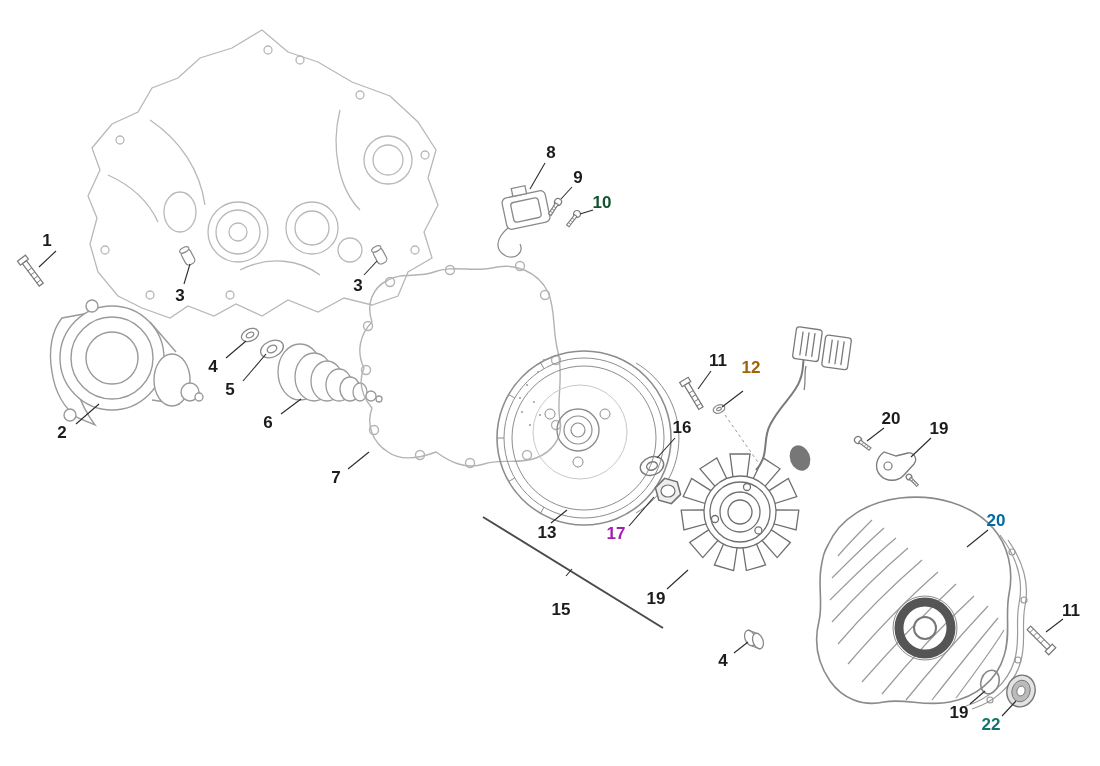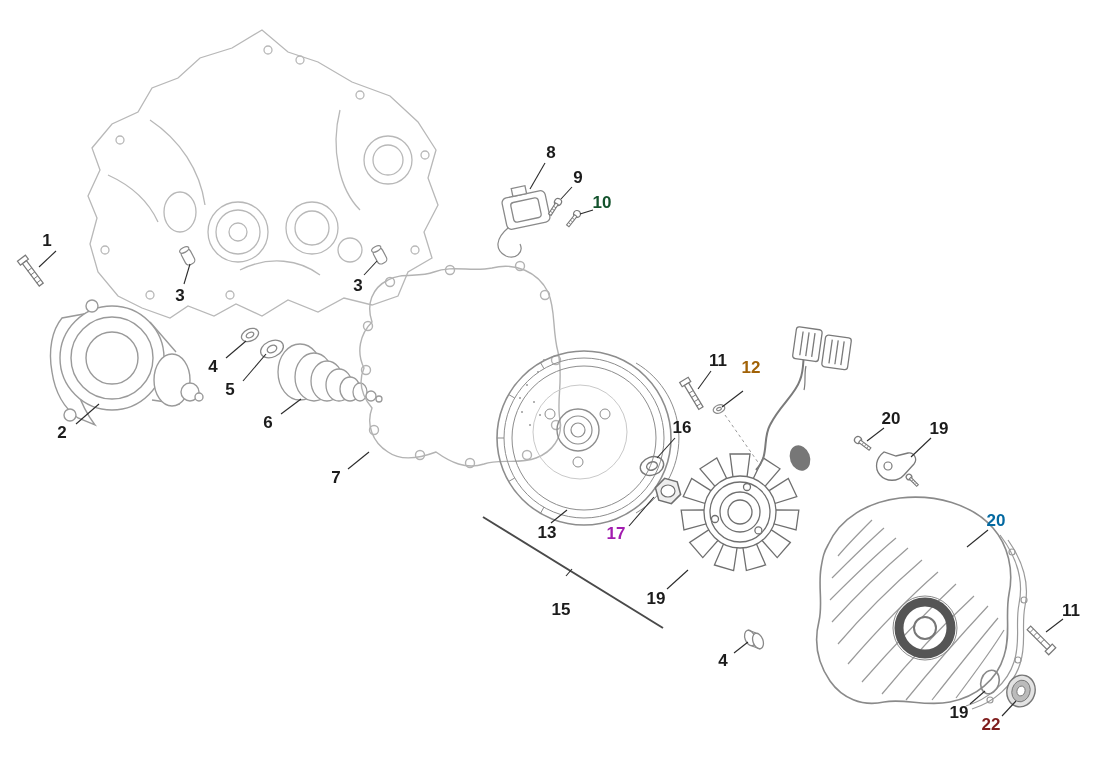--- a/index.html
+++ b/index.html
@@ -354,15 +354,15 @@
       <span class="callout" style="left: 656px; top: 598px; color: rgb(28, 28, 28);">19</span>
       <span class="callout" style="left: 561px; top: 585px; color: rgb(28, 28, 28); margin-top: 24px;">15</span>
       <span class="callout" style="left: 682px; top: 427px; color: rgb(28, 28, 28);">16</span>
       <span class="callout" style="left: 616px; top: 533px; color: #a21caf; text-align: right;">17</span>
       <span class="callout" style="left: 891px; top: 418px; color: rgb(28, 28, 28);">20</span>
       <span class="callout" style="left: 939px; top: 428px; color: rgb(28, 28, 28);">19</span>
       <span class="callout" style="left: 996px; top: 520px; color: #0369a1; text-align: center;">20</span>
       <span class="callout" style="left: 1071px; top: 610px; color: rgb(28, 28, 28);">11</span>
       <span class="callout" style="left: 723px; top: 660px; color: rgb(28, 28, 28);">4</span>
       <span class="callout" style="left: 959px; top: 712px; color: rgb(28, 28, 28);">19</span>
-      <span class="callout" style="left: 991px; top: 724px; color: #7f1d1d;">22</span>
+      <span class="callout" style="left: 991px; top: 724px; color: #0f766e;">22</span>
     </div>
 </div>
 
 </body></html>

